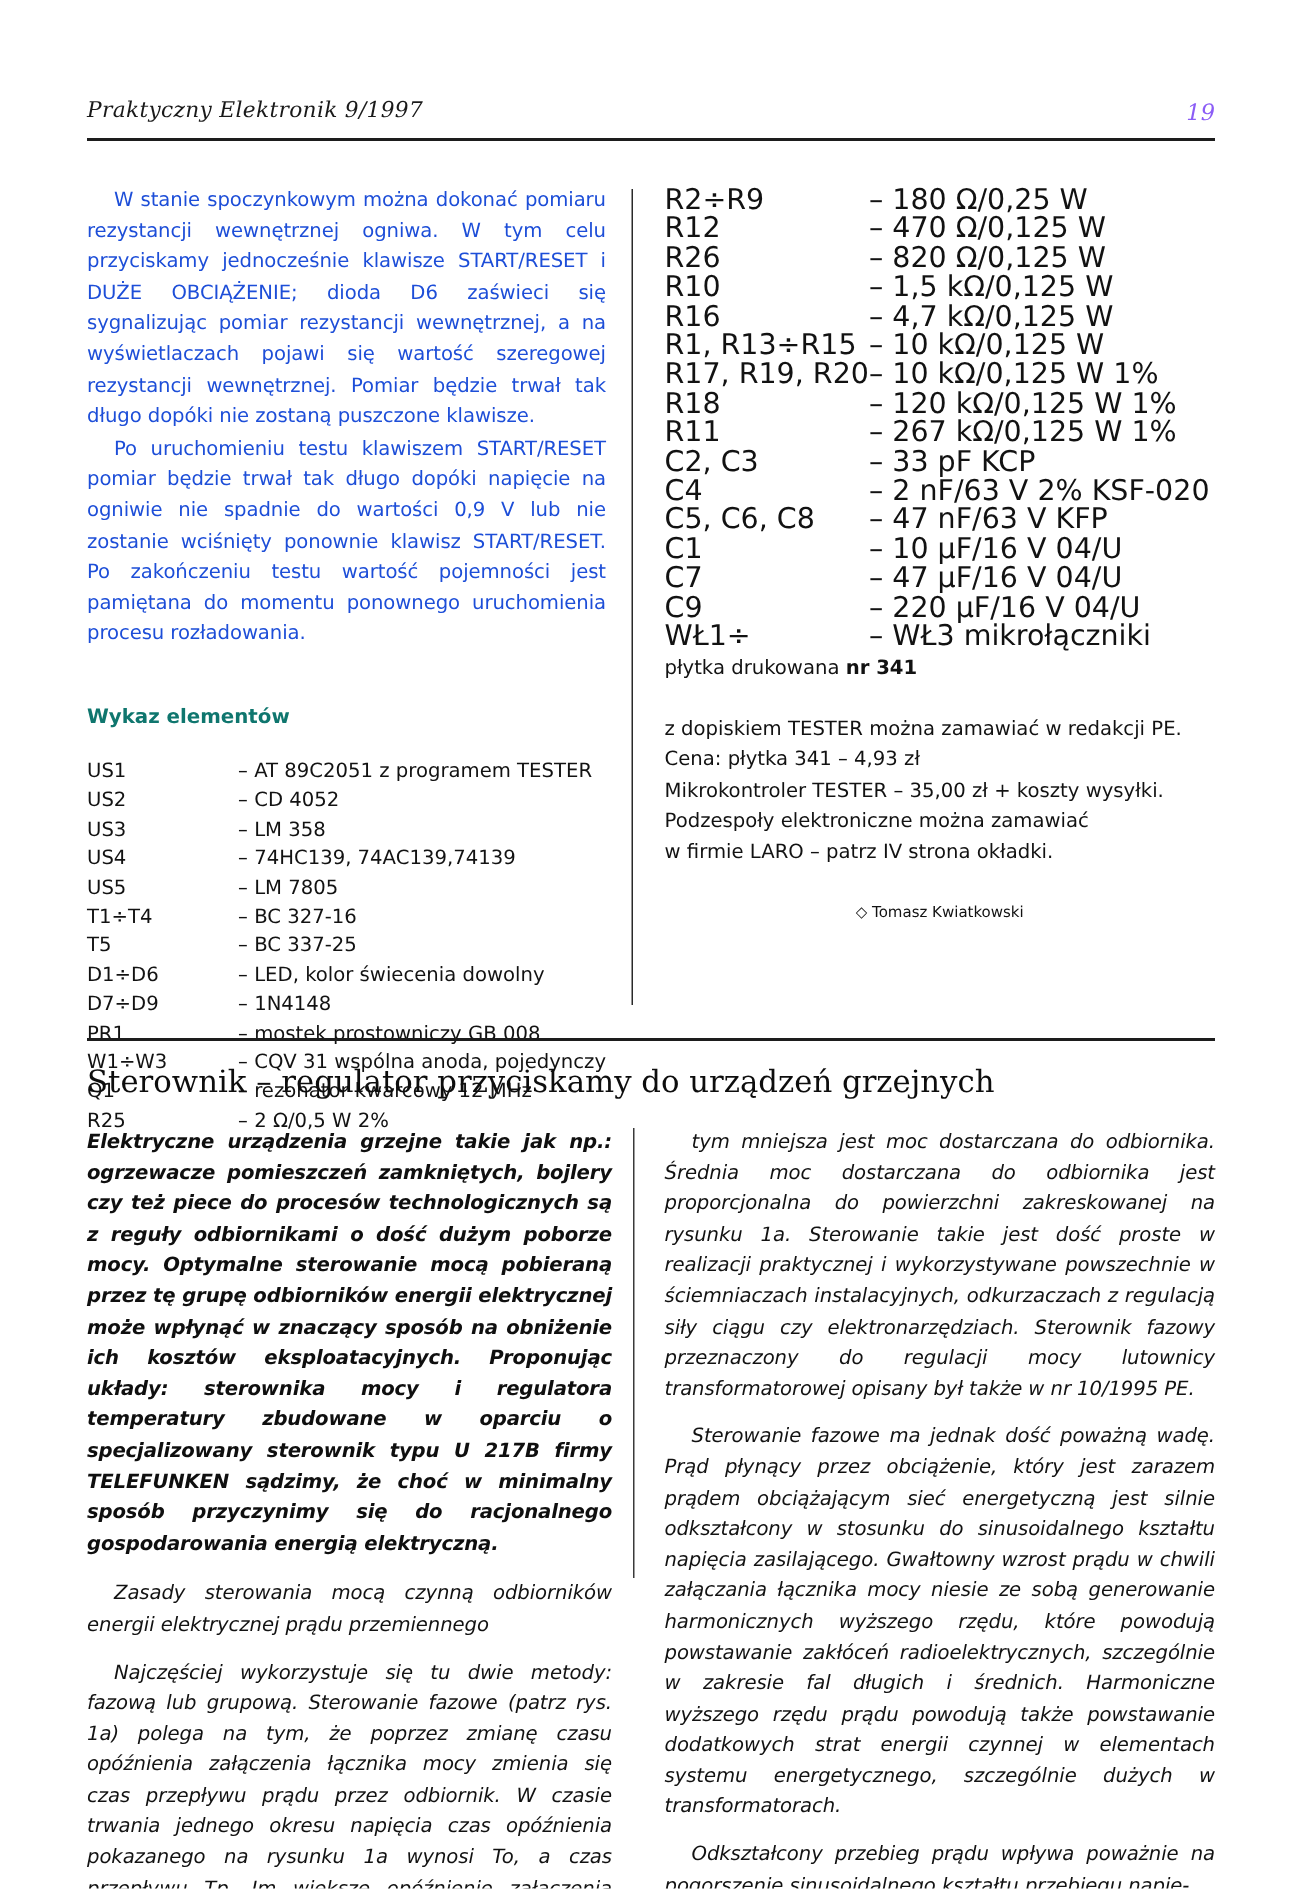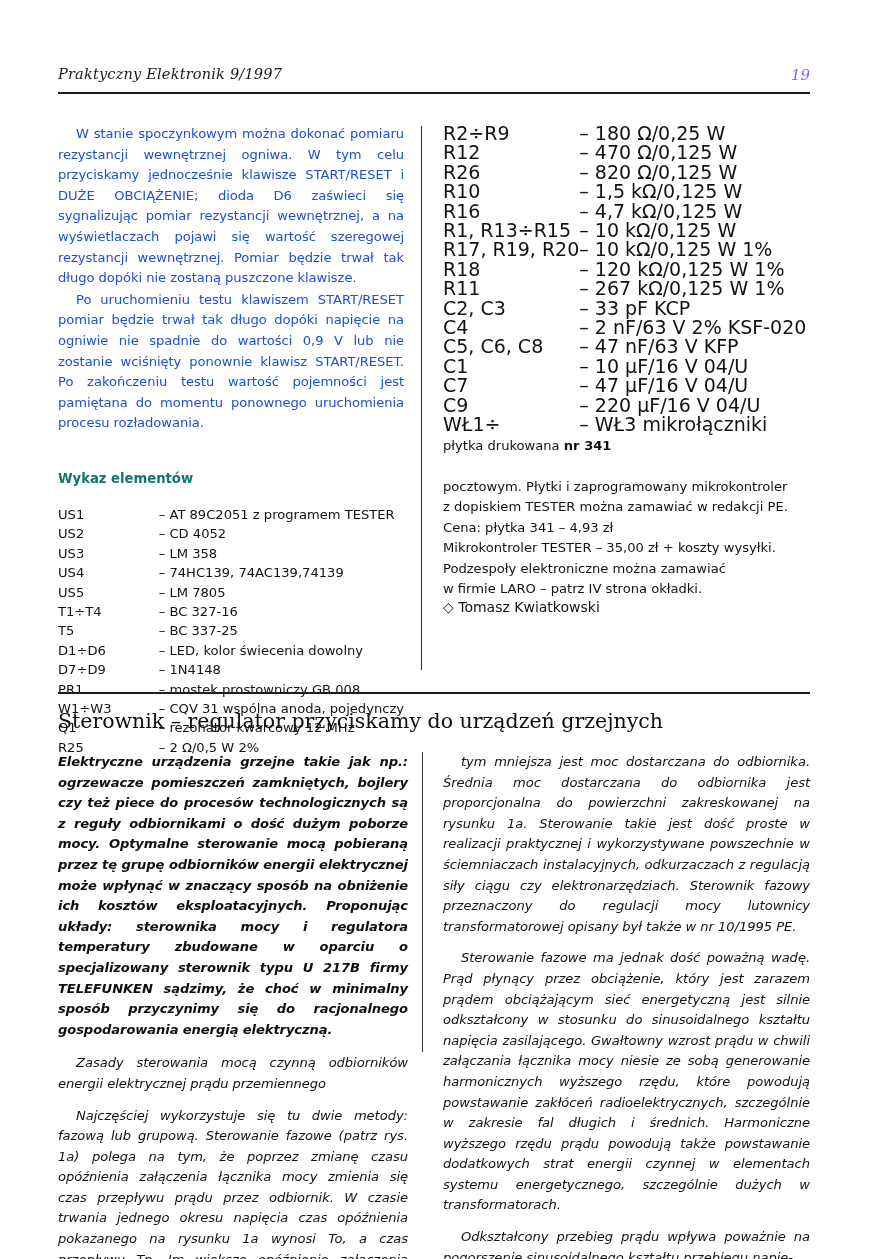--- a/index.html
+++ b/index.html
@@ -152,22 +152,23 @@
   .order-block {
     margin-top: 22px;
   }
   .order-block div {
     font-size: 13.1px;
     line-height: 20.4px;
     color: #121212;
   }
 
   .byline {
-    text-align: left;
-    font-size: 14px;
+    margin-top: 24px;
+    text-align: center;
+    font-size: 10px;
     color: #121212;
   }
 
   
   .article-rule {
     position: absolute;
     left: 58px;
     top: 692px;
     width: 752px;
     height: 2px;
@@ -381,21 +382,20 @@
           <tr>
             <td class="ref">WŁ1÷</td>
             <td class="val">– WŁ3 mikrołączniki</td>
           </tr>
         </tbody>
       </table>
 
       <div class="pcb-line"><span>płytka drukowana </span><b>nr 341</b></div>
 
       <div class="order-block">
-        <div>pocztowym. Płytki i zaprogramowany mikrokontroler</div>
         <div>z dopiskiem TESTER można zamawiać w redakcji PE.</div>
         <div>Cena: płytka 341 – 4,93 zł</div>
         <div>Mikrokontroler TESTER – 35,00 zł + koszty wysyłki.</div>
         <div>Podzespoły elektroniczne można zamawiać</div>
         <div>w firmie LARO – patrz IV strona okładki.</div>
       </div>
 
       <div class="byline">◇ Tomasz Kwiatkowski</div>
     </div>
   </div>

